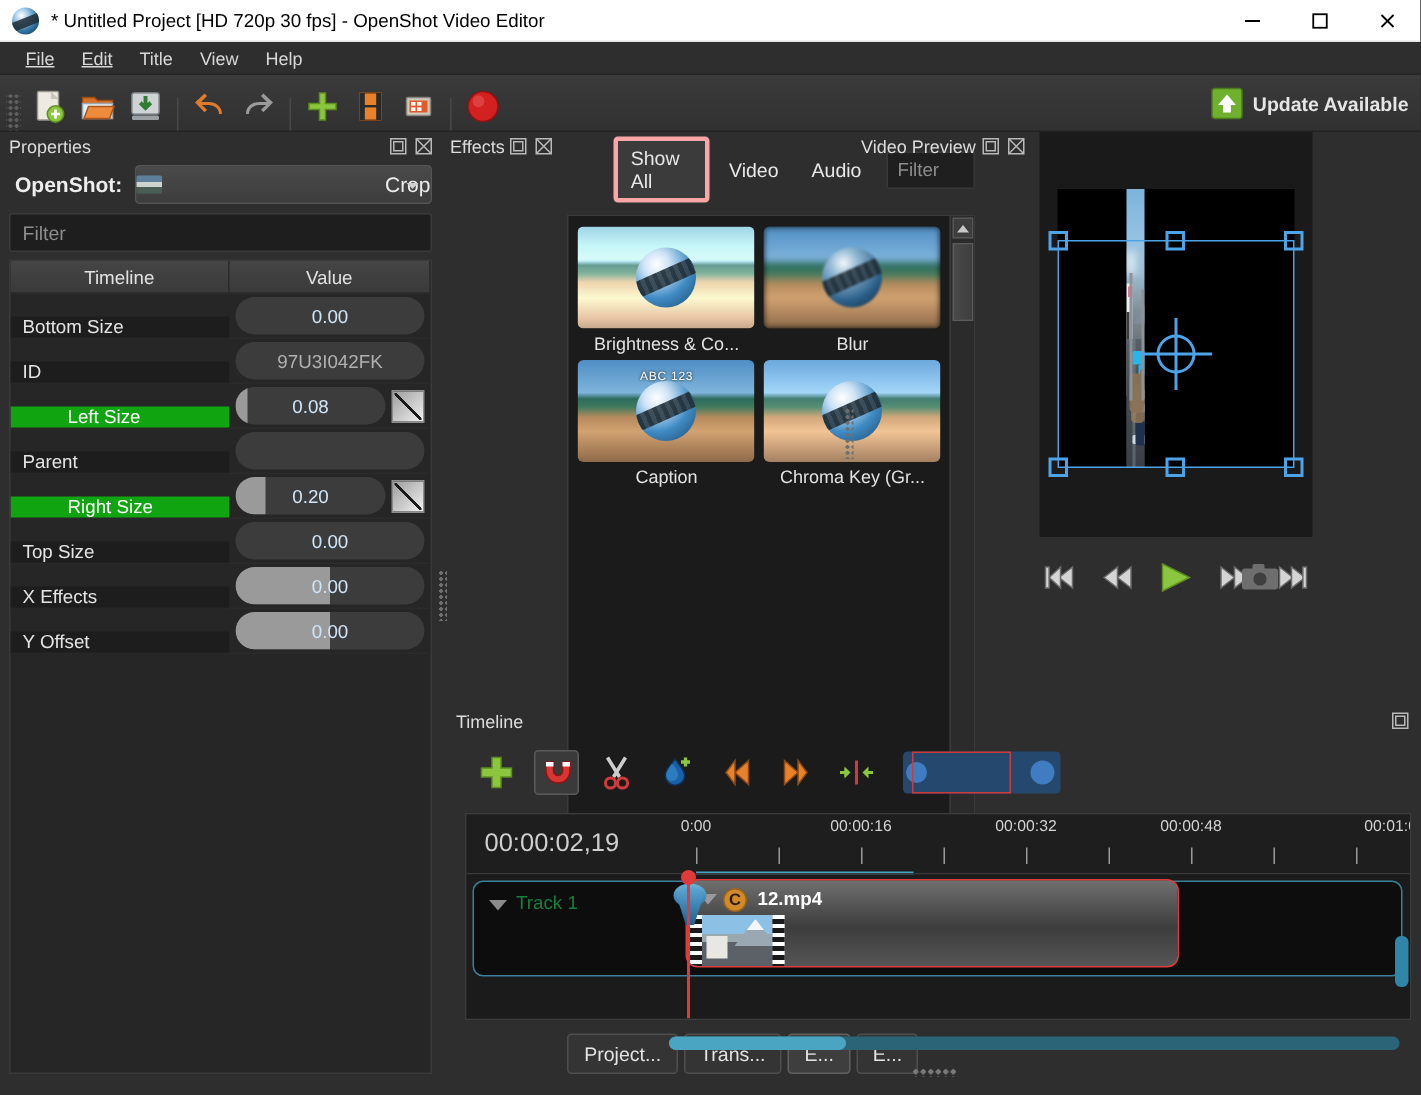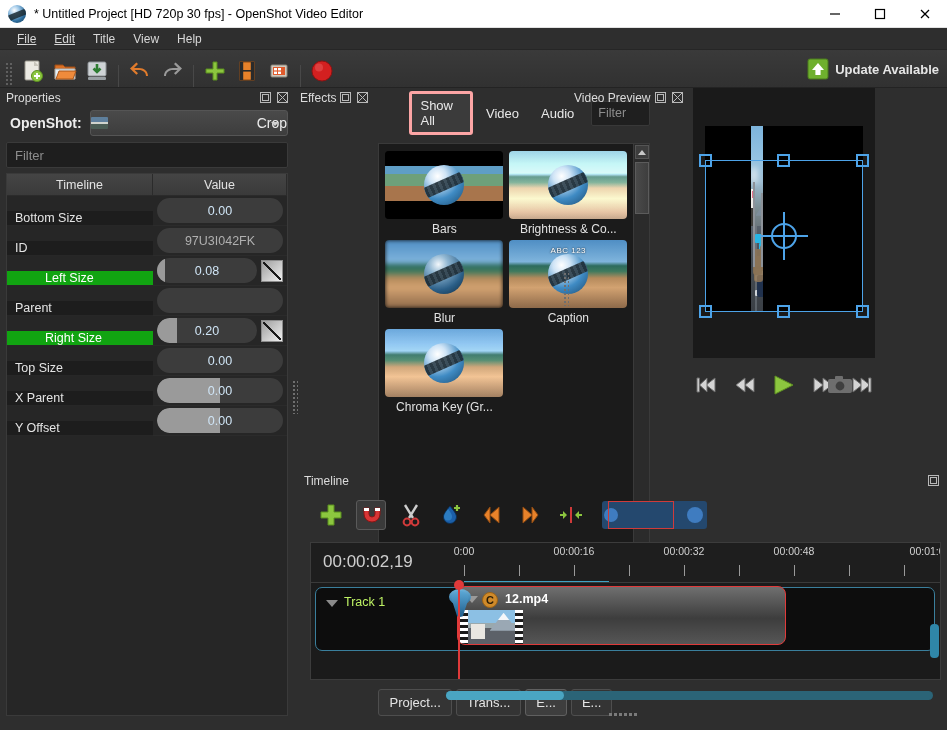--- a/index.html
+++ b/index.html
@@ -329,21 +329,21 @@
   #ruler-base { position: absolute; left: 0; right: 0; bottom: 0; height: 1px; background: #3a3a3a; }
   #progress-bar { position: absolute; left: 153px; top: 38px; width: 145px; height: 4px; background: #3fa3c4; }
 
   #track-area { position: absolute; left: 0; right: 0; top: 40px; bottom: 0; background: #1b1b1b; }
   #track-row {
     position: absolute; left: 4px; right: 5px; top: 4px; height: 64px;
     background: #0d0d0d; border: 1px solid #3a7f9c; border-radius: 7px;
   }
   #track-chevron { position: absolute; left: 10px; top: 12px;
     border-left: 6px solid transparent; border-right: 6px solid transparent; border-top: 7px solid #8b8b8b; }
-  #track-name { position: absolute; left: 28px; top: 7px; font-size: 12.5px; color: #bef264; }
+  #track-name { position: absolute; left: 28px; top: 7px; font-size: 12.5px; color: #15803d; }
   #clip {
     position: absolute; left: 146px; top: 3px; width: 329px; height: 59px;
     border-radius: 8px; border: 1px solid #e03a3a;
     background: linear-gradient(#6f6f6f, #3d3d3d 55%, #565656 100%);
     overflow: hidden;
   }
   #clip-chevron { position: absolute; left: 8px; top: 9px;
     border-left: 6px solid transparent; border-right: 6px solid transparent; border-top: 7px solid #9a9a9a; }
   #clip-badge {
     position: absolute; left: 24px; top: 5px; width: 16px; height: 16px; border-radius: 50%;
@@ -596,21 +596,21 @@
             <div class="prow">
               <div class="pname">Top Size</div>
               <div class="pval">
                 <div class="pill">
                   <div class="fill" style="width: 0%;"></div>
                   <div class="ptext">0.00</div>
                 </div>
               </div>
             </div>
             <div class="prow">
-              <div class="pname">X Parent</div>
+              <div class="pname">X Effects</div>
               <div class="pval">
                 <div class="pill">
                   <div class="fill" style="width: 50%;"></div>
                   <div class="ptext">0.00</div>
                 </div>
               </div>
             </div>
             <div class="prow">
               <div class="pname">Y Offset</div>
               <div class="pval">
@@ -647,27 +647,20 @@
         <div class="efbtn active">Show All</div>
         <div class="efbtn">Video</div>
         <div class="efbtn">Audio</div>
         <div id="effects-filter">
           <span>Filter</span>
         </div>
       </div>
 
       <div id="effects-list">
         <div id="effects-grid">
-            <div class="eff-cell">
-              <div class="eff-thumb bars">
-                <div class="eff-scene"></div>
-                <div class="ball"></div>
-              </div>
-              <div class="eff-label">Bars</div>
-            </div>
             <div class="eff-cell">
               <div class="eff-thumb bright">
                 <div class="eff-scene"></div>
                 <div class="ball"></div>
               </div>
               <div class="eff-label">Brightness &amp; Co...</div>
             </div>
             <div class="eff-cell">
               <div class="eff-thumb blurry">
                 <div class="eff-scene"></div>

